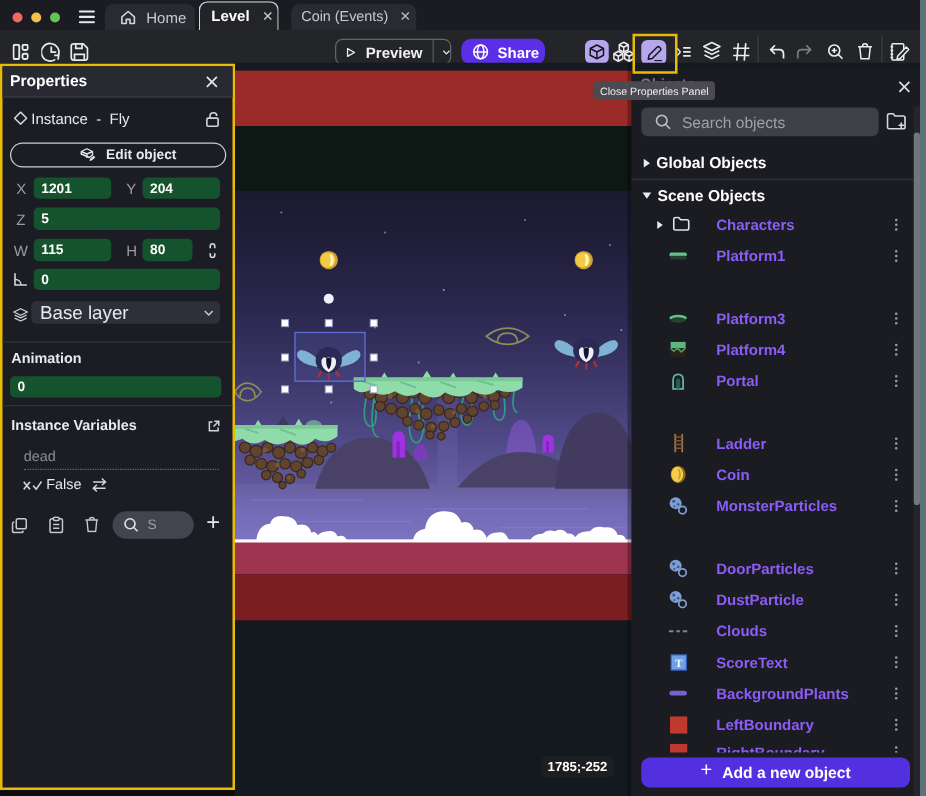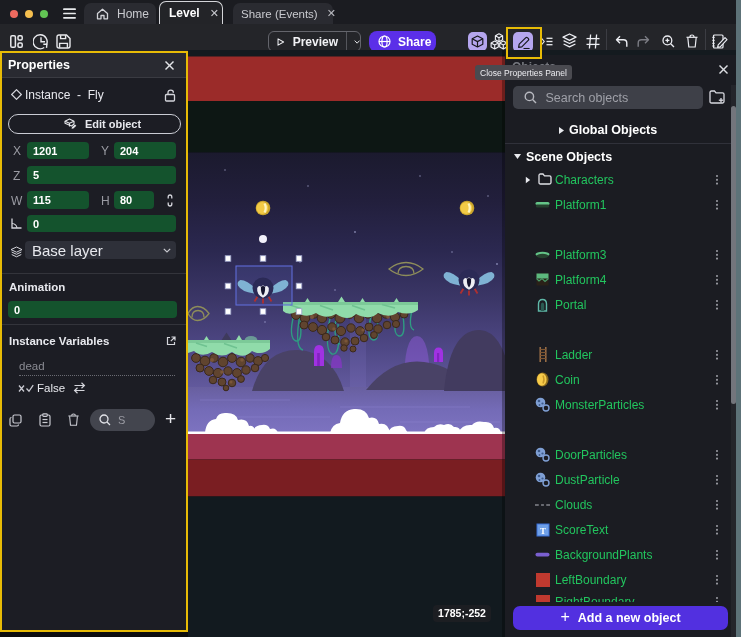--- a/index.html
+++ b/index.html
@@ -8,21 +8,21 @@
 .abs { position:absolute; }
 .titlebar { left:0; top:0; width:741px; height:24px; background:#1b1c21; }
 .toolbar { left:0; top:24px; width:741px; height:31px; background:#242529; }
 .dot { width:8px; height:8px; border-radius:50%; top:10px; }
 .tab { top:3px; height:21px; background:#2a2b31; border-radius:7px 7px 0 0; color:#c9cacf; font-size:12px; display:flex; align-items:center; }
 .tab.active { background:#232428; border:1px solid #d4d5d9; border-bottom:none; color:#fff; top:1px; height:23px; }
 svg.ic { display:block; }
 .inp { height:17.5px; background:#14532d; border-radius:4px; font-size:11px; font-weight:bold; color:#fff; padding:3px 0 0 6px; }
 .lbl { font-size:12px; }
 .orow { position:absolute; left:0; width:100%; height:25px; display:flex; align-items:center; }
-.orow .nm { margin-left:50px; font-size:12px; font-weight:400; color:#22c55e; }
+.orow .nm { margin-left:68px; font-size:12px; font-weight:700; color:#8b5cf6; }
 .orow .th { position:absolute; left:30px; width:15px; height:15px; display:flex; align-items:center; justify-content:center; }
 .dots { position:absolute; left:211px; top:8px; width:2px; height:2px; }
 .dots::before { content:""; display:block; width:1.8px; height:1.8px; border-radius:50%; background:#9a9ba2; box-shadow:0 3.8px 0 #9a9ba2, 0 7.6px 0 #9a9ba2; }
 </style>
 </head>
 <body>
 
 <div class="abs titlebar"></div>
 <div class="abs dot" style="left:10px;background:#ee6a5f;"></div>
 <div class="abs dot" style="left:25px;background:#f5bf4f;"></div>
@@ -38,21 +38,21 @@
   <svg class="ic" style="margin-left:12px;" width="13" height="12" viewBox="0 0 13 12">
       <path d="M1.5 5.5 L6.5 1.2 L11.5 5.5 L11.5 10.8 L8 10.8 L8 7.5 L5 7.5 L5 10.8 L1.5 10.8 Z" fill="none" stroke="#d2d3d8" stroke-width="1.3" stroke-linejoin="round"></path>
     </svg>
   <span style="margin-left:8px;">Home</span>
 </div>
 <div class="abs tab active" style="left:159px;width:64px;">
   <span style="margin-left:9px;font-weight:bold;">Level</span>
   <span style="margin-left:10px;color:#c9cacf;font-size:11px;">✕</span>
 </div>
 <div class="abs tab" style="left:233px;width:100px;font-size:11.5px;white-space:nowrap;">
-  <span style="margin-left:8px;">Share (Events)</span>
+  <span style="margin-left:8px;">Coin (Events)</span>
   <span style="margin-left:9px;color:#b9bac0;font-size:11px;">✕</span>
 </div>
 
 <div class="abs toolbar"></div>
 <svg class="abs ic" style="left:10px;top:35px;" width="13" height="13" viewBox="0 0 13 13">
     <g fill="none" stroke="#e8e9ec" stroke-width="1.5">
       <rect x="0.8" y="0.8" width="4.6" height="11.4" rx="1.3"></rect>
       <rect x="8" y="0.8" width="4.2" height="4.2" rx="1.2"></rect>
       <rect x="8" y="8" width="4.2" height="4.2" rx="1.2"></rect>
     </g>
@@ -547,21 +547,21 @@
     <span style="margin-left:9px;color:#9fa0a8;font-size:12.5px;">Search objects</span>
   </div>
   <svg class="abs" style="left:204px;top:34px;" width="17" height="16" viewBox="0 0 17 16">
       <g fill="none" stroke="#d8d9e0" stroke-width="1.3">
         <path d="M1 3.5 Q1 2 2.5 2 L5.5 2 L7 3.8 L13.5 3.8 Q15 3.8 15 5.3 L15 12.5 Q15 14 13.5 14 L2.5 14 Q1 14 1 12.5 Z"></path>
         <line x1="12" y1="9" x2="12" y2="13.5"></line>
         <line x1="9.8" y1="11.2" x2="14.2" y2="11.2"></line>
       </g>
     </svg>
 
-  <div class="abs" style="left:0;top:62px;width:201px;height:26px;display:flex;align-items:center;padding-left:44px;">
+  <div class="abs" style="left:0;top:62px;width:201px;height:26px;display:flex;align-items:center;">
     <svg style="margin-left:9px;" width="7" height="9" viewBox="0 0 7 9">
         <path d="M1 1 L6 4.5 L1 8 Z" fill="#e9eaee"></path>
       </svg>
     <span style="margin-left:4px;font-size:12.5px;font-weight:bold;color:#fff;">Global Objects</span>
   </div>
   <div class="abs" style="left:0;top:88px;width:236px;height:1px;background:#30313a;"></div>
   <div class="abs" style="left:0;top:89px;width:236px;height:25px;display:flex;align-items:center;">
     <svg style="margin-left:8px;" width="9" height="7" viewBox="0 0 9 7">
         <path d="M1 1 L4.5 6 L8 1 Z" fill="#e9eaee"></path>
       </svg>

